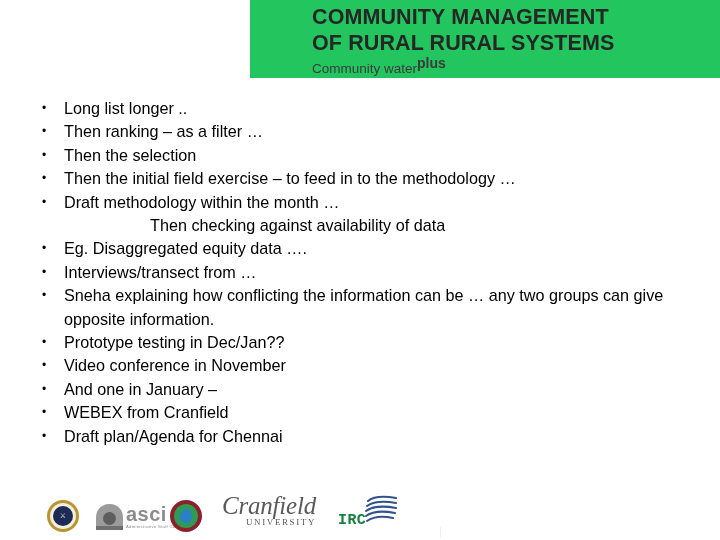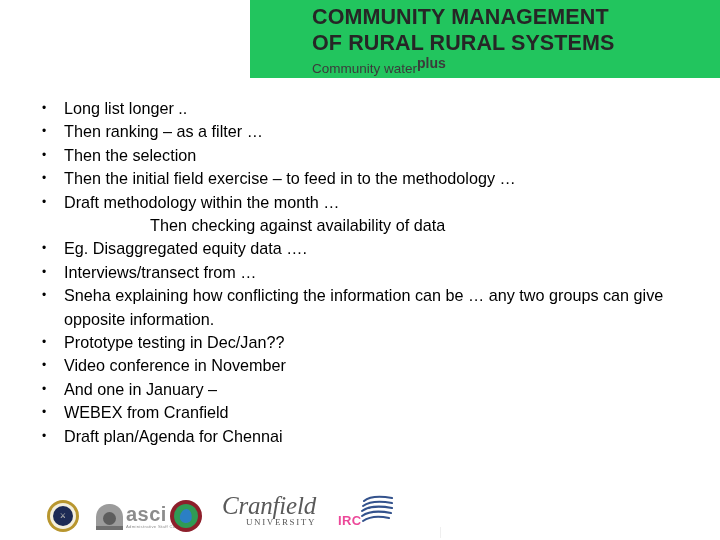--- a/index.html
+++ b/index.html
@@ -192,24 +192,24 @@
     color: #5a5a5a;
     letter-spacing: 1.6px;
     line-height: 11px;
     margin-top: -1px;
     margin-left: 24px;
   }
 
   
   .logo-irc { left: 338px; bottom: 11px; display: flex; align-items: flex-end; }
   .irc-name {
-    font-family: Liberation Sans, sans-serif;
-    font-size: 13px;
+    font-family: Liberation Mono, monospace;
+    font-size: 15px;
     font-weight: bold;
-    color: #ec4899;
+    color: #15803d;
     letter-spacing: 0.4px;
     line-height: 13px;
     padding-bottom: 2px;
   }
   .irc-waves { margin-left: -2px; }
 
   .faint-mark {
     position: absolute;
     left: 440px;
     top: 527px;

